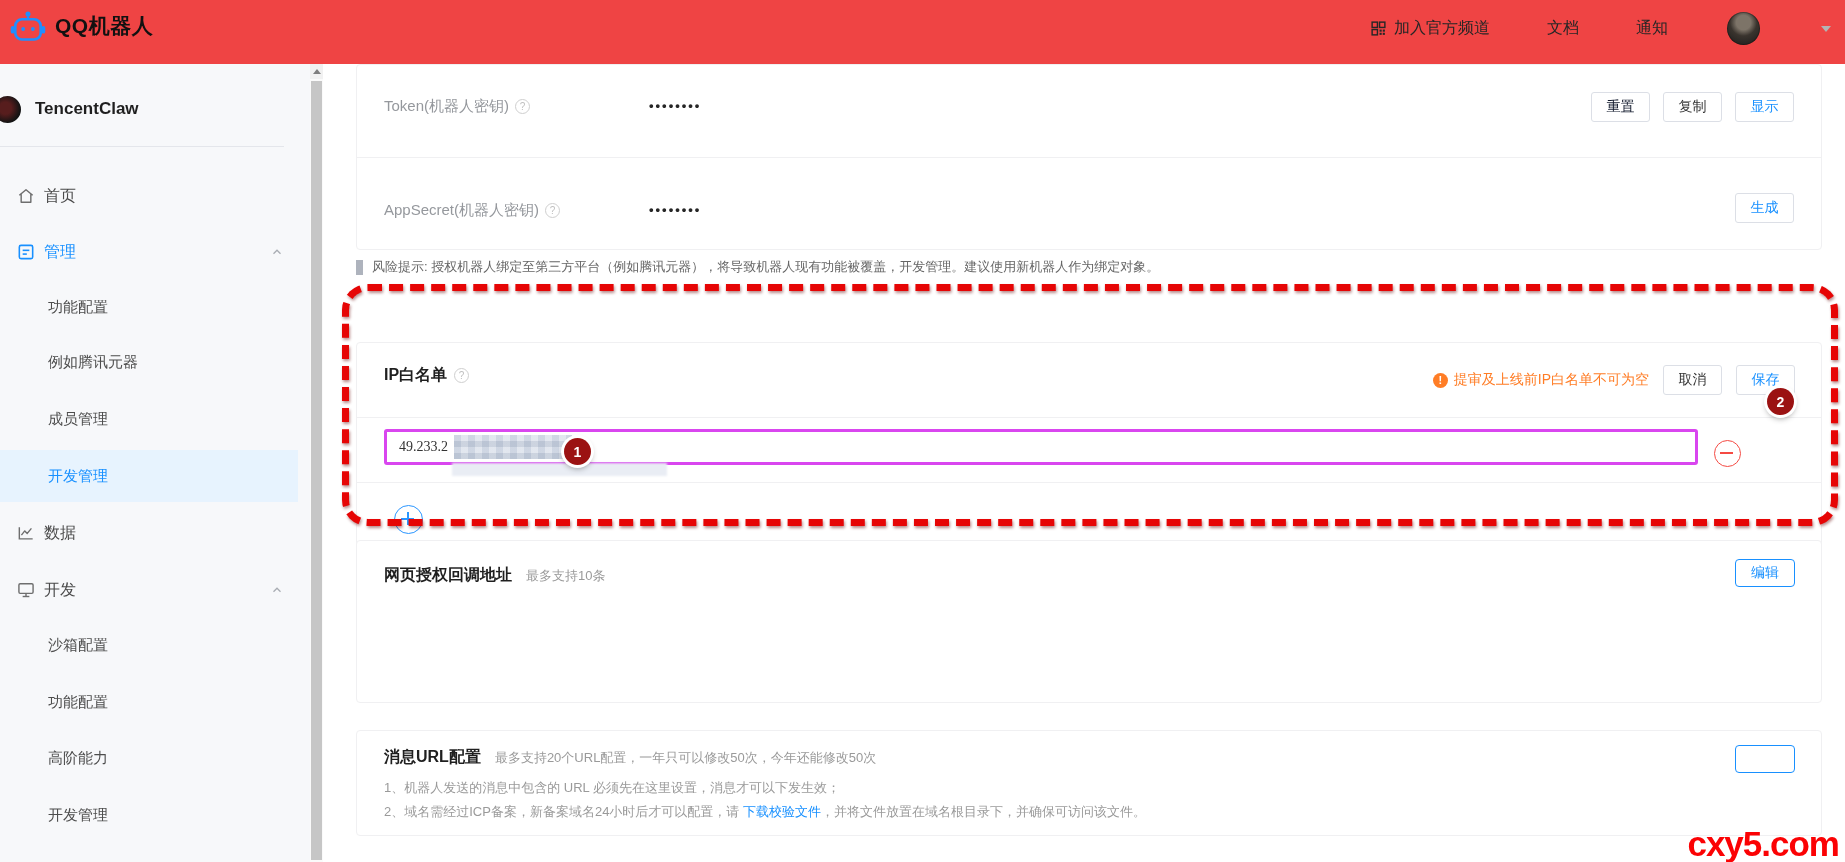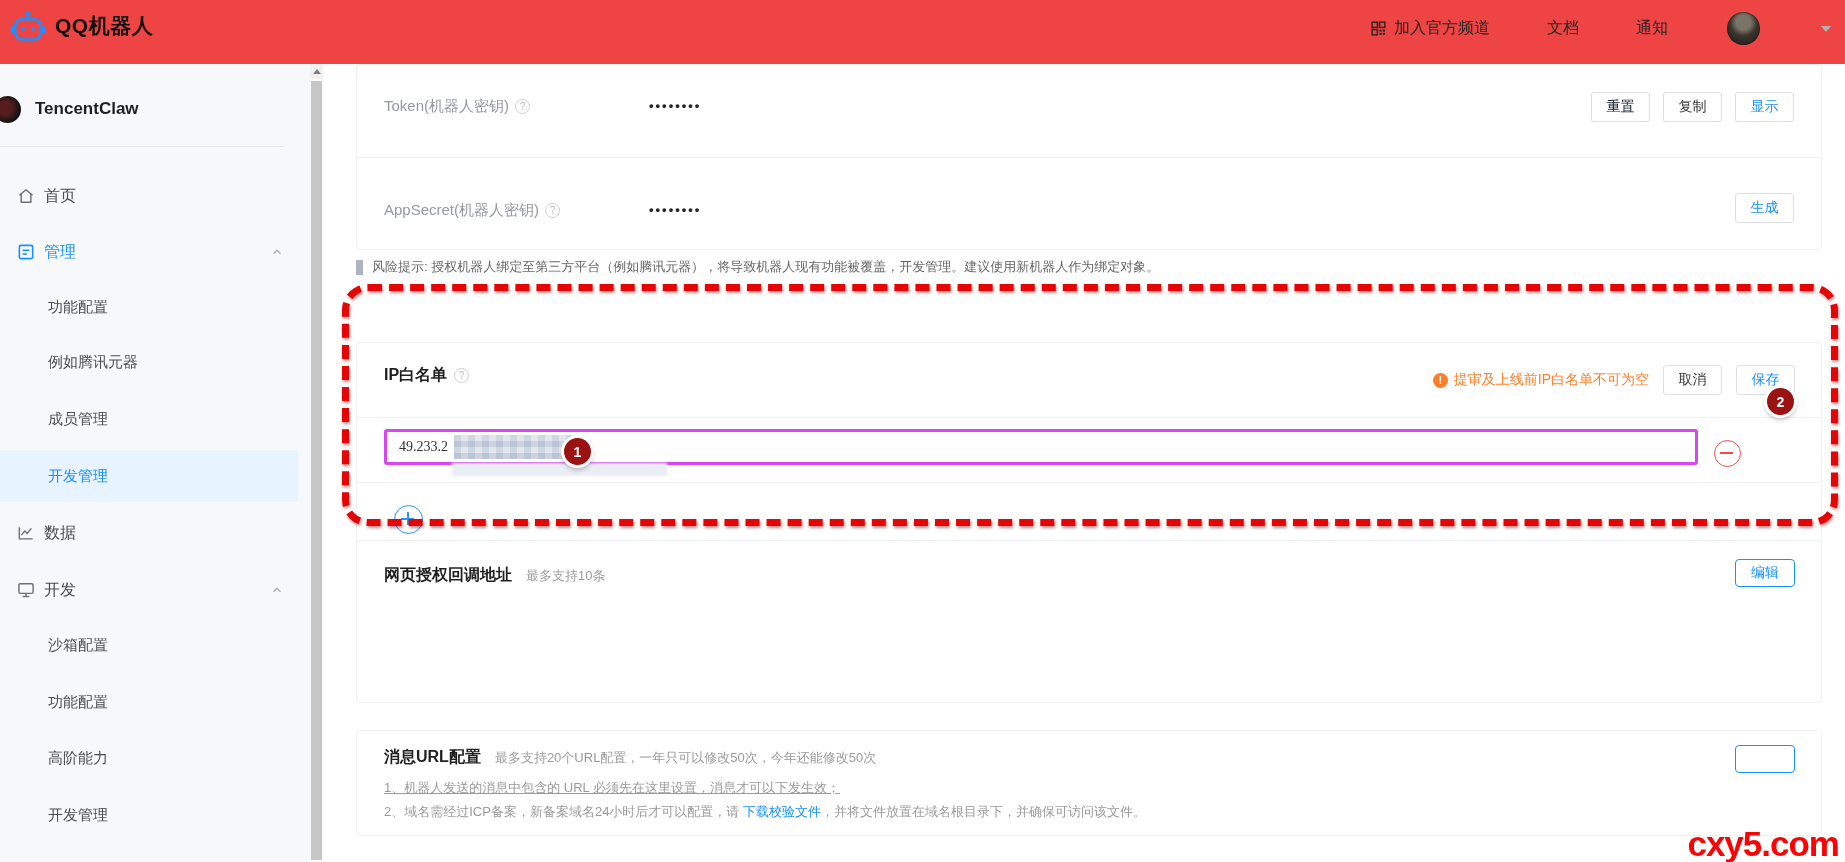--- a/index.html
+++ b/index.html
@@ -307,21 +307,21 @@
         <span class="sub-note">最多支持10条</span>
       </div>
       <button class="btn-edit" style="position:absolute; right:26px; top:18px;">编辑</button>
     </section>
 
     <section class="card" style="left:33px; top:666px; width:1466px; height:106px;">
       <div style="position:absolute; left:27px; top:16px; display:flex; align-items:baseline; gap:14px;">
         <span class="section-title">消息URL配置</span>
         <span class="sub-note">最多支持20个URL配置，一年只可以修改50次，今年还能修改50次</span>
       </div>
-      <div class="note-line" style="top:48px;text-decoration:underline;">1、机器人发送的消息中包含的 URL 必须先在这里设置，消息才可以下发生效；</div>
+      <div class="note-line" style="top:48px;">1、机器人发送的消息中包含的 URL 必须先在这里设置，消息才可以下发生效；</div>
       <div class="note-line" style="top:72px;">
         <span>2、域名需经过ICP备案，新备案域名24小时后才可以配置，请 </span><span class="note-link">下载校验文件</span><span>，并将文件放置在域名根目录下，并确保可访问该文件。</span>
       </div>
       <button class="btn-edit" style="position:absolute; right:26px; top:14px;"></button>
     </section>
   </main>
 
   <div class="watermark">cxy5.com</div>
 </div>
 

